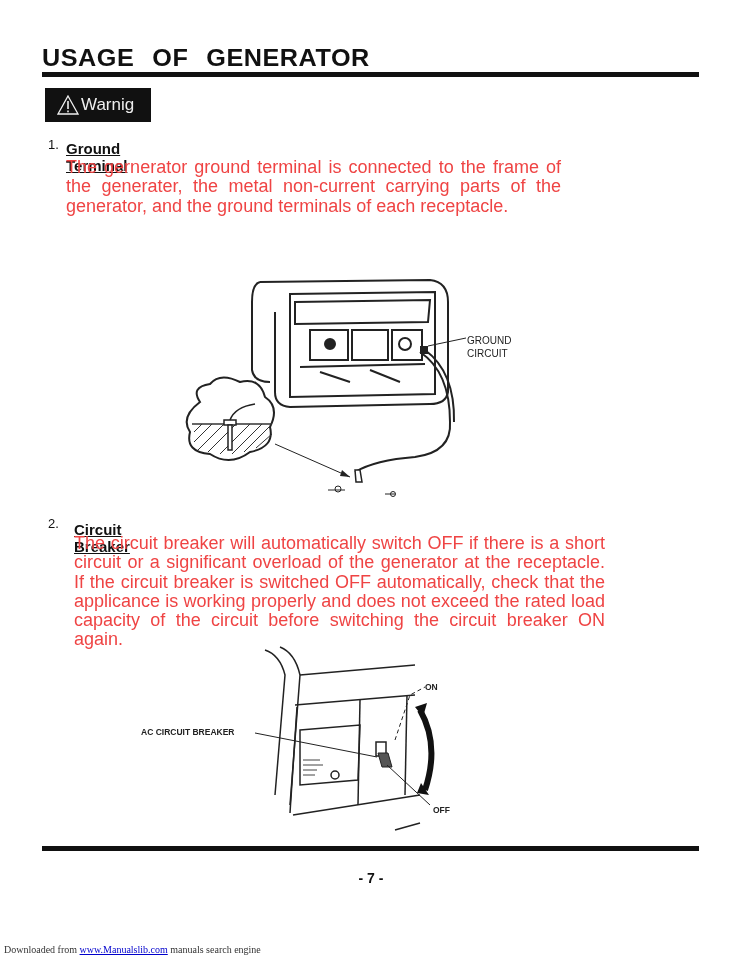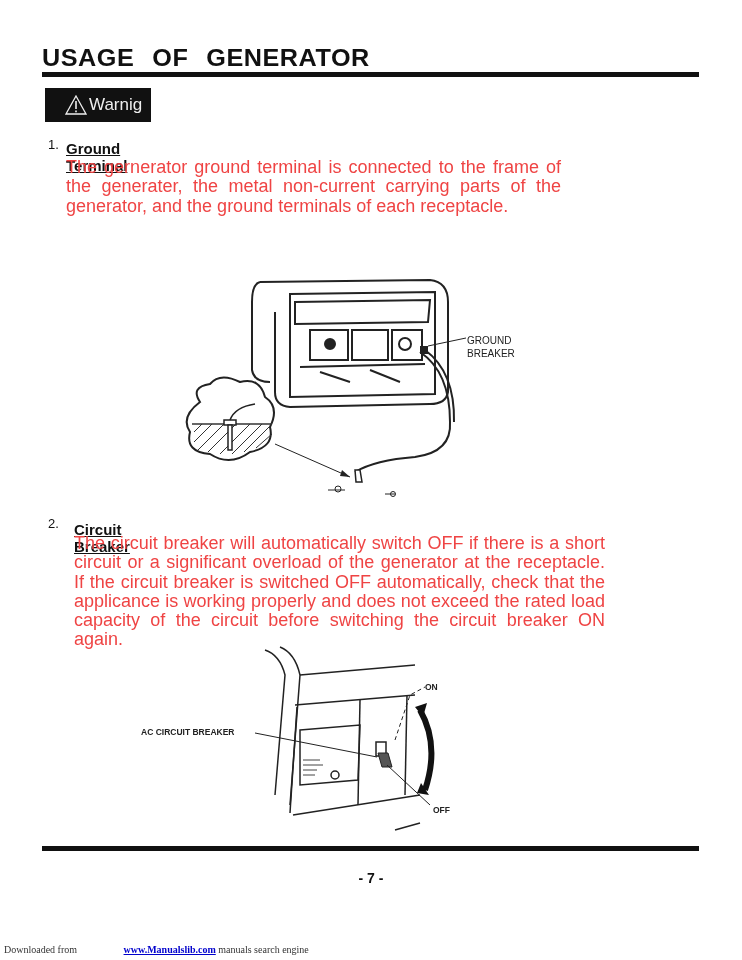--- a/index.html
+++ b/index.html
@@ -1,32 +1,32 @@
 <!DOCTYPE html>
 <html><head>
   <meta charset="utf-8">
   <style>
     html, body { margin:0; padding:0; background:#fff; }
     body { width:742px; height:960px; position:relative; overflow:hidden; font-family:"Liberation Sans", sans-serif; color:#111; }
     .title { position:absolute; left:42px; top:44px; font-size:24px; font-weight:bold; letter-spacing:0.5px; word-spacing:10px; color:#111; transform:scaleX(1.05); transform-origin:left; }
     .rule-top { position:absolute; left:42px; top:72px; width:657px; height:5px; background:#111; }
-    .warn { position:absolute; left:45px; top:88px; width:106px; height:34px; background:#111; color:#eee; display:flex; align-items:center; padding-left:20px; box-sizing:border-box; font-size:17px; }
+    .warn { position:absolute; left:45px; top:88px; width:106px; height:34px; background:#111; color:#eee; display:flex; align-items:center; padding-left:12px; box-sizing:border-box; font-size:17px; }
     .warn svg { margin-right:2px; }
     .sec { position:absolute; left:48px; }
     .num { position:absolute; left:0; font-size:13px; }
     .head { font-weight:bold; font-size:15px; position:absolute;text-decoration:underline; }
     .para { position:absolute; font-size:18px; line-height:19.3px; text-align:justify; color:#ef4444; }
     .para p { margin:0; }
     .fig { position:absolute; }
     .lbl { position:absolute; font-size:10px; color:#222; line-height:13px; }
     .lblb { position:absolute; font-size:8.5px; font-weight:bold; color:#222; }
     .rule-bot { position:absolute; left:42px; top:846px; width:657px; height:5px; background:#111; }
     .page { position:absolute; left:0; width:742px; top:870px; text-align:center; font-weight:bold; font-size:14px; }
     .footer { position:absolute; left:4px; top:944px; font-family:"Liberation Serif", serif; font-size:10px; color:#333; }
-    .footer a { color:#00c; text-decoration:underline; font-weight:bold;margin-left:44px; }
+    .footer a { color:#00c; text-decoration:underline; font-weight:normal; }
   </style>
 </head>
 <body>
 
 <div class="title">USAGE OF GENERATOR</div>
 <div class="rule-top"></div>
 
 <div class="warn">
   <svg width="22" height="20" viewBox="0 0 22 20">
       <path d="M11 1 L21 19 L1 19 Z" fill="none" stroke="#eee" stroke-width="1.3"></path>
@@ -72,21 +72,21 @@
   <rect x="48" y="153" width="4" height="25" fill="#fff" stroke="#222" stroke-width="1.5"></rect>
   <path d="M50 148 Q55 135 75 132" fill="none" stroke="#222" stroke-width="1.5"></path>
   <line x1="95" y1="172" x2="170" y2="205" stroke="#222" stroke-width="1"></line>
   <path d="M170 205 L162 198 L160 204 Z" fill="#222"></path>
   <path d="M148 218 L165 218 M205 222 L215 222" stroke="#222" stroke-width="1"></path>
   <circle cx="158" cy="217" r="3" fill="none" stroke="#222"></circle>
     <circle cx="213" cy="222" r="2.5" fill="none" stroke="#222"></circle>
 </svg>
 <div class="lbl" style="left:467px; top:334px;">
   <div>GROUND</div>
-  <div>BREAKER</div>
+  <div>CIRCUIT</div>
 </div>
 
 <div class="sec" style="top:515px;">
   <span class="num" style="top:1px;">2.</span>
   <span class="head" style="left:26px; top:6px;">Circuit Breaker</span>
 </div>
 <div class="para" style="left:74px; top:534px; width:531px;">
   <p>The circuit breaker will automatically switch OFF if there is a short circuit or a significant overload of the generator at the receptacle. If the circuit breaker is switched OFF automatically, check that the applicance is working properly and does not exceed the rated load capacity of the circuit before switching the circuit breaker ON again.</p>
 </div>
 

